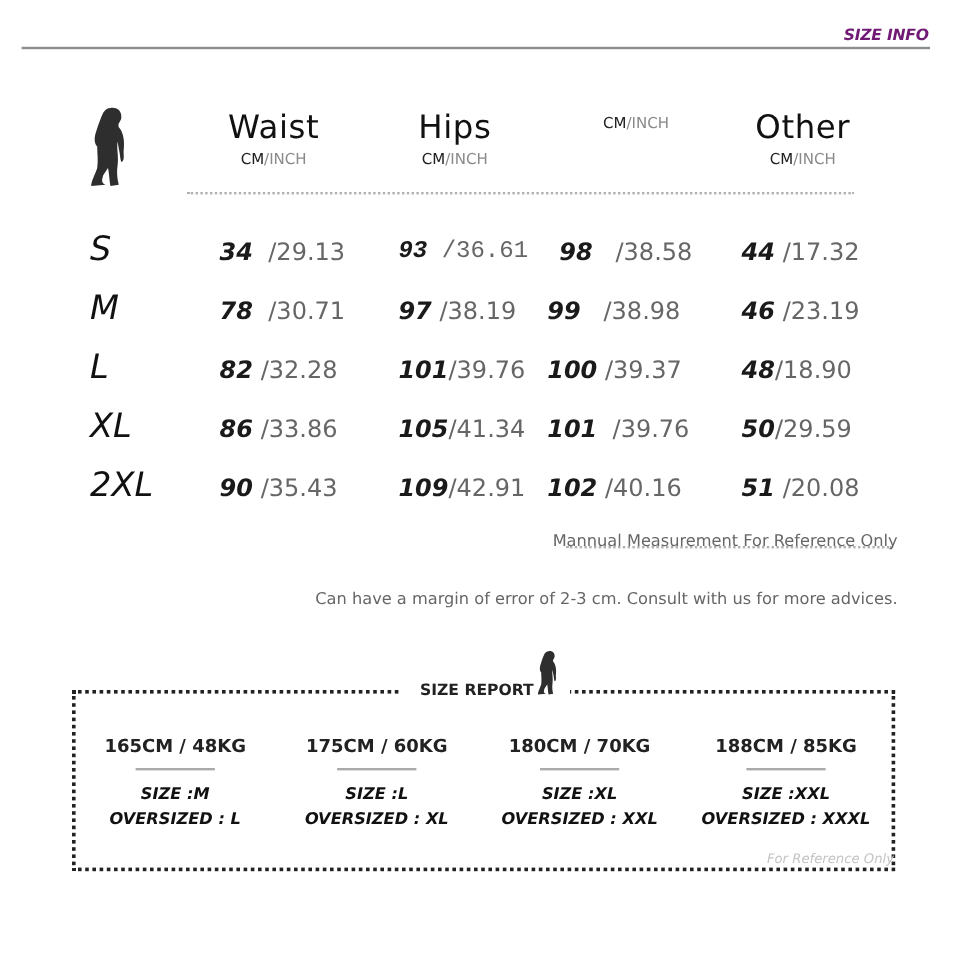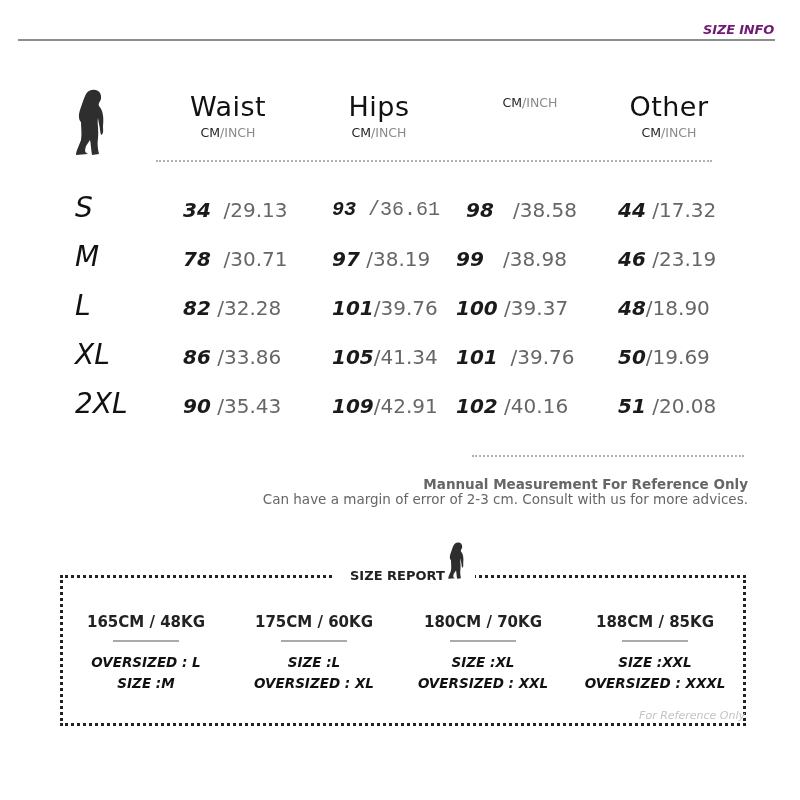--- a/index.html
+++ b/index.html
@@ -93,47 +93,47 @@
   <div class="abs size-lbl" style="top:289px;">L</div>
   <div class="abs cell" style="left:183px; top:291px;"><span class="cm">82</span> <span class="in">/32.28</span></div>
   <div class="abs cell" style="left:332px; top:291px;"><span class="cm">101</span><span class="in">/39.76</span></div>
   <div class="abs cell" style="left:456px; top:291px;"><span class="cm">100</span> <span class="in">/39.37</span></div>
   <div class="abs cell" style="left:618px; top:291px;"><span class="cm">48</span><span class="in">/18.90</span></div>
 
   <div class="abs size-lbl" style="top:338px;">XL</div>
   <div class="abs cell" style="left:183px; top:340px;"><span class="cm">86</span> <span class="in">/33.86</span></div>
   <div class="abs cell" style="left:332px; top:340px;"><span class="cm">105</span><span class="in">/41.34</span></div>
   <div class="abs cell" style="left:456px; top:340px;"><span class="cm">101</span>&nbsp; <span class="in">/39.76</span></div>
-  <div class="abs cell" style="left:618px; top:340px;"><span class="cm">50</span><span class="in">/19.69</span></div>
+  <div class="abs cell" style="left:618px; top:340px;"><span class="cm">50</span><span class="in">/29.59</span></div>
 
   <div class="abs size-lbl" style="top:387px;">2XL</div>
   <div class="abs cell" style="left:183px; top:389px;"><span class="cm">90</span> <span class="in">/35.43</span></div>
   <div class="abs cell" style="left:332px; top:389px;"><span class="cm">109</span><span class="in">/42.91</span></div>
   <div class="abs cell" style="left:456px; top:389px;"><span class="cm">102</span> <span class="in">/40.16</span></div>
   <div class="abs cell" style="left:618px; top:389px;"><span class="cm">51</span> <span class="in">/20.08</span></div>
 </div>
 
 <div class="abs dots-h" style="left:472px; top:455px; width:272px;"></div>
-<div class="abs note" style="top:476px;font-weight:bold;">Mannual  Measurement For Reference Only</div>
+<div class="abs note" style="top:443px;">Mannual  Measurement For Reference Only</div>
 <div class="abs note" style="top:491px;">Can have a margin of error of 2-3 cm.  Consult with us for more advices.</div>
 
 <div class="abs" id="box"></div>
 <div class="abs" id="box-label-bg"></div>
 <div class="abs" id="box-label">SIZE REPORT</div>
 <div class="abs ape" style="left:446px; top:541px;">
   <svg width="20" height="40" viewBox="0 0 36 70">
     <path fill="#2e2e2e" d="M20 2 C26 1 30 5 29 11 C28 14 26 15 27 18 C31 22 32 30 31 38 C31 42 32 46 29 47 C28 44 28 40 27 36 L26 30 C25 36 27 42 26 50 C25 56 26 62 27 66 L20 67 C19 62 19 56 18 52 L14 58 C13 62 12 64 16 66 L4 67 C4 63 7 58 9 52 C10 46 9 40 9 34 C7 32 6 28 8 22 C10 16 12 10 14 6 C16 3 18 2 20 2 Z"></path>
   </svg>
 </div>
 
 <div class="abs rep" style="left:61px; top:612px;">
   <div class="hw">165CM / 48KG</div>
   <div class="ul"></div>
+  <div class="sz">SIZE  :M</div>
   <div class="sz">OVERSIZED : L</div>
-  <div class="sz">SIZE  :M</div>
 </div>
 <div class="abs rep" style="left:229px; top:612px;">
   <div class="hw">175CM / 60KG</div>
   <div class="ul"></div>
   <div class="sz">SIZE  :L</div>
   <div class="sz">OVERSIZED : XL</div>
 </div>
 <div class="abs rep" style="left:398px; top:612px;">
   <div class="hw">180CM / 70KG</div>
   <div class="ul"></div>

